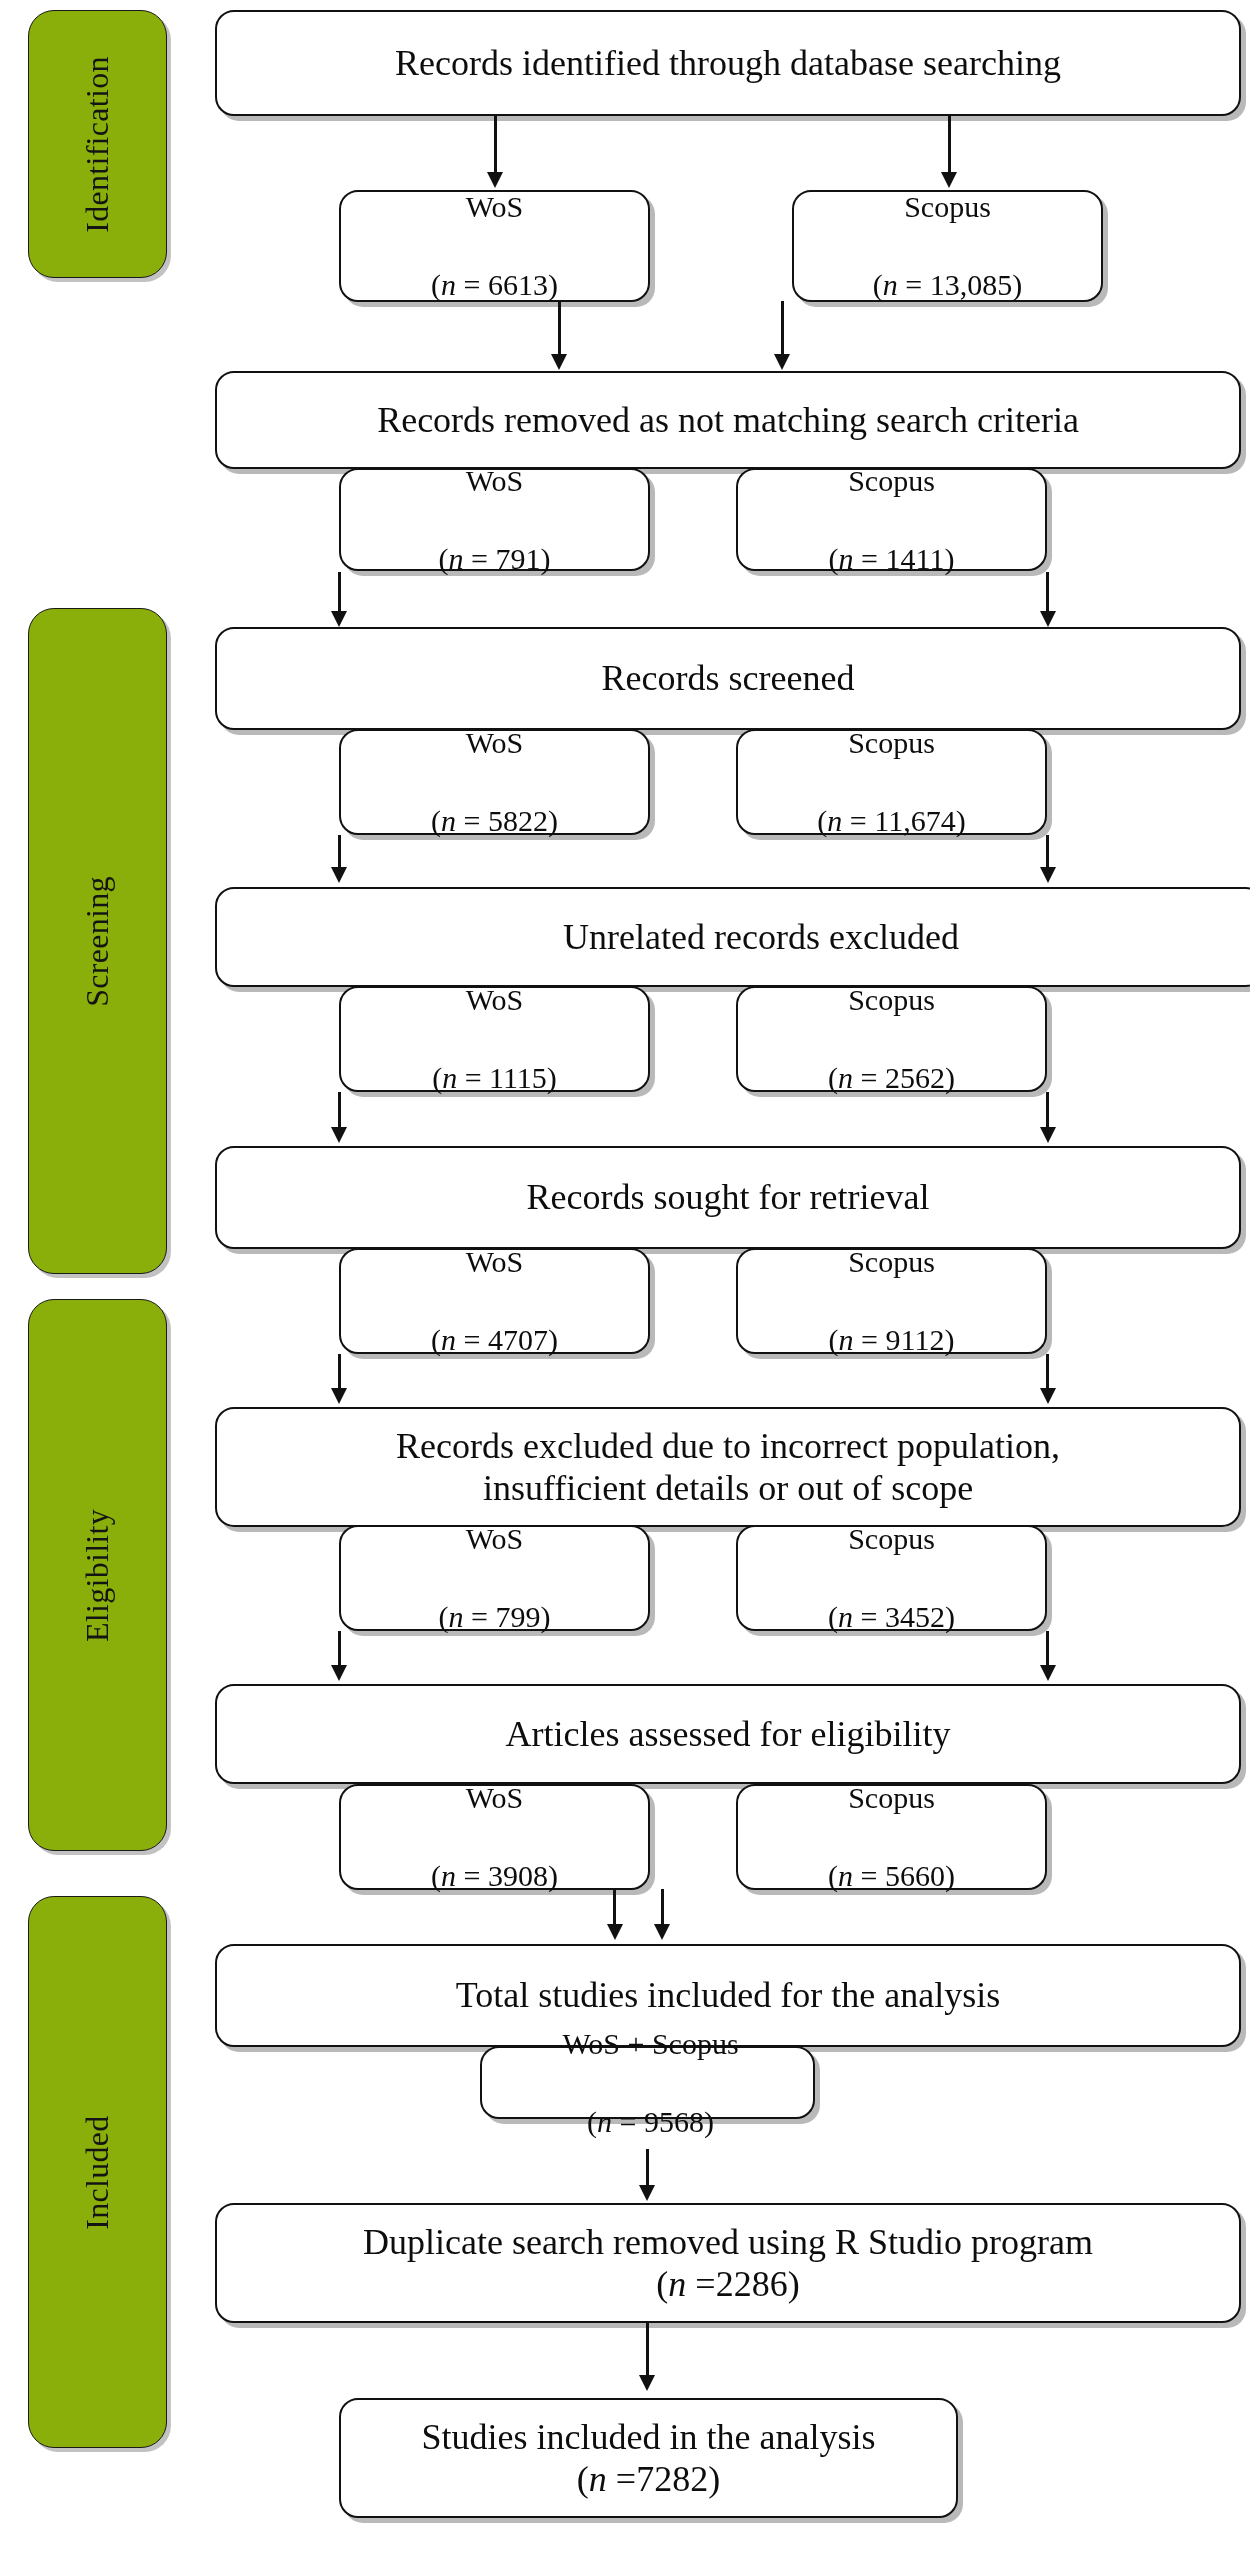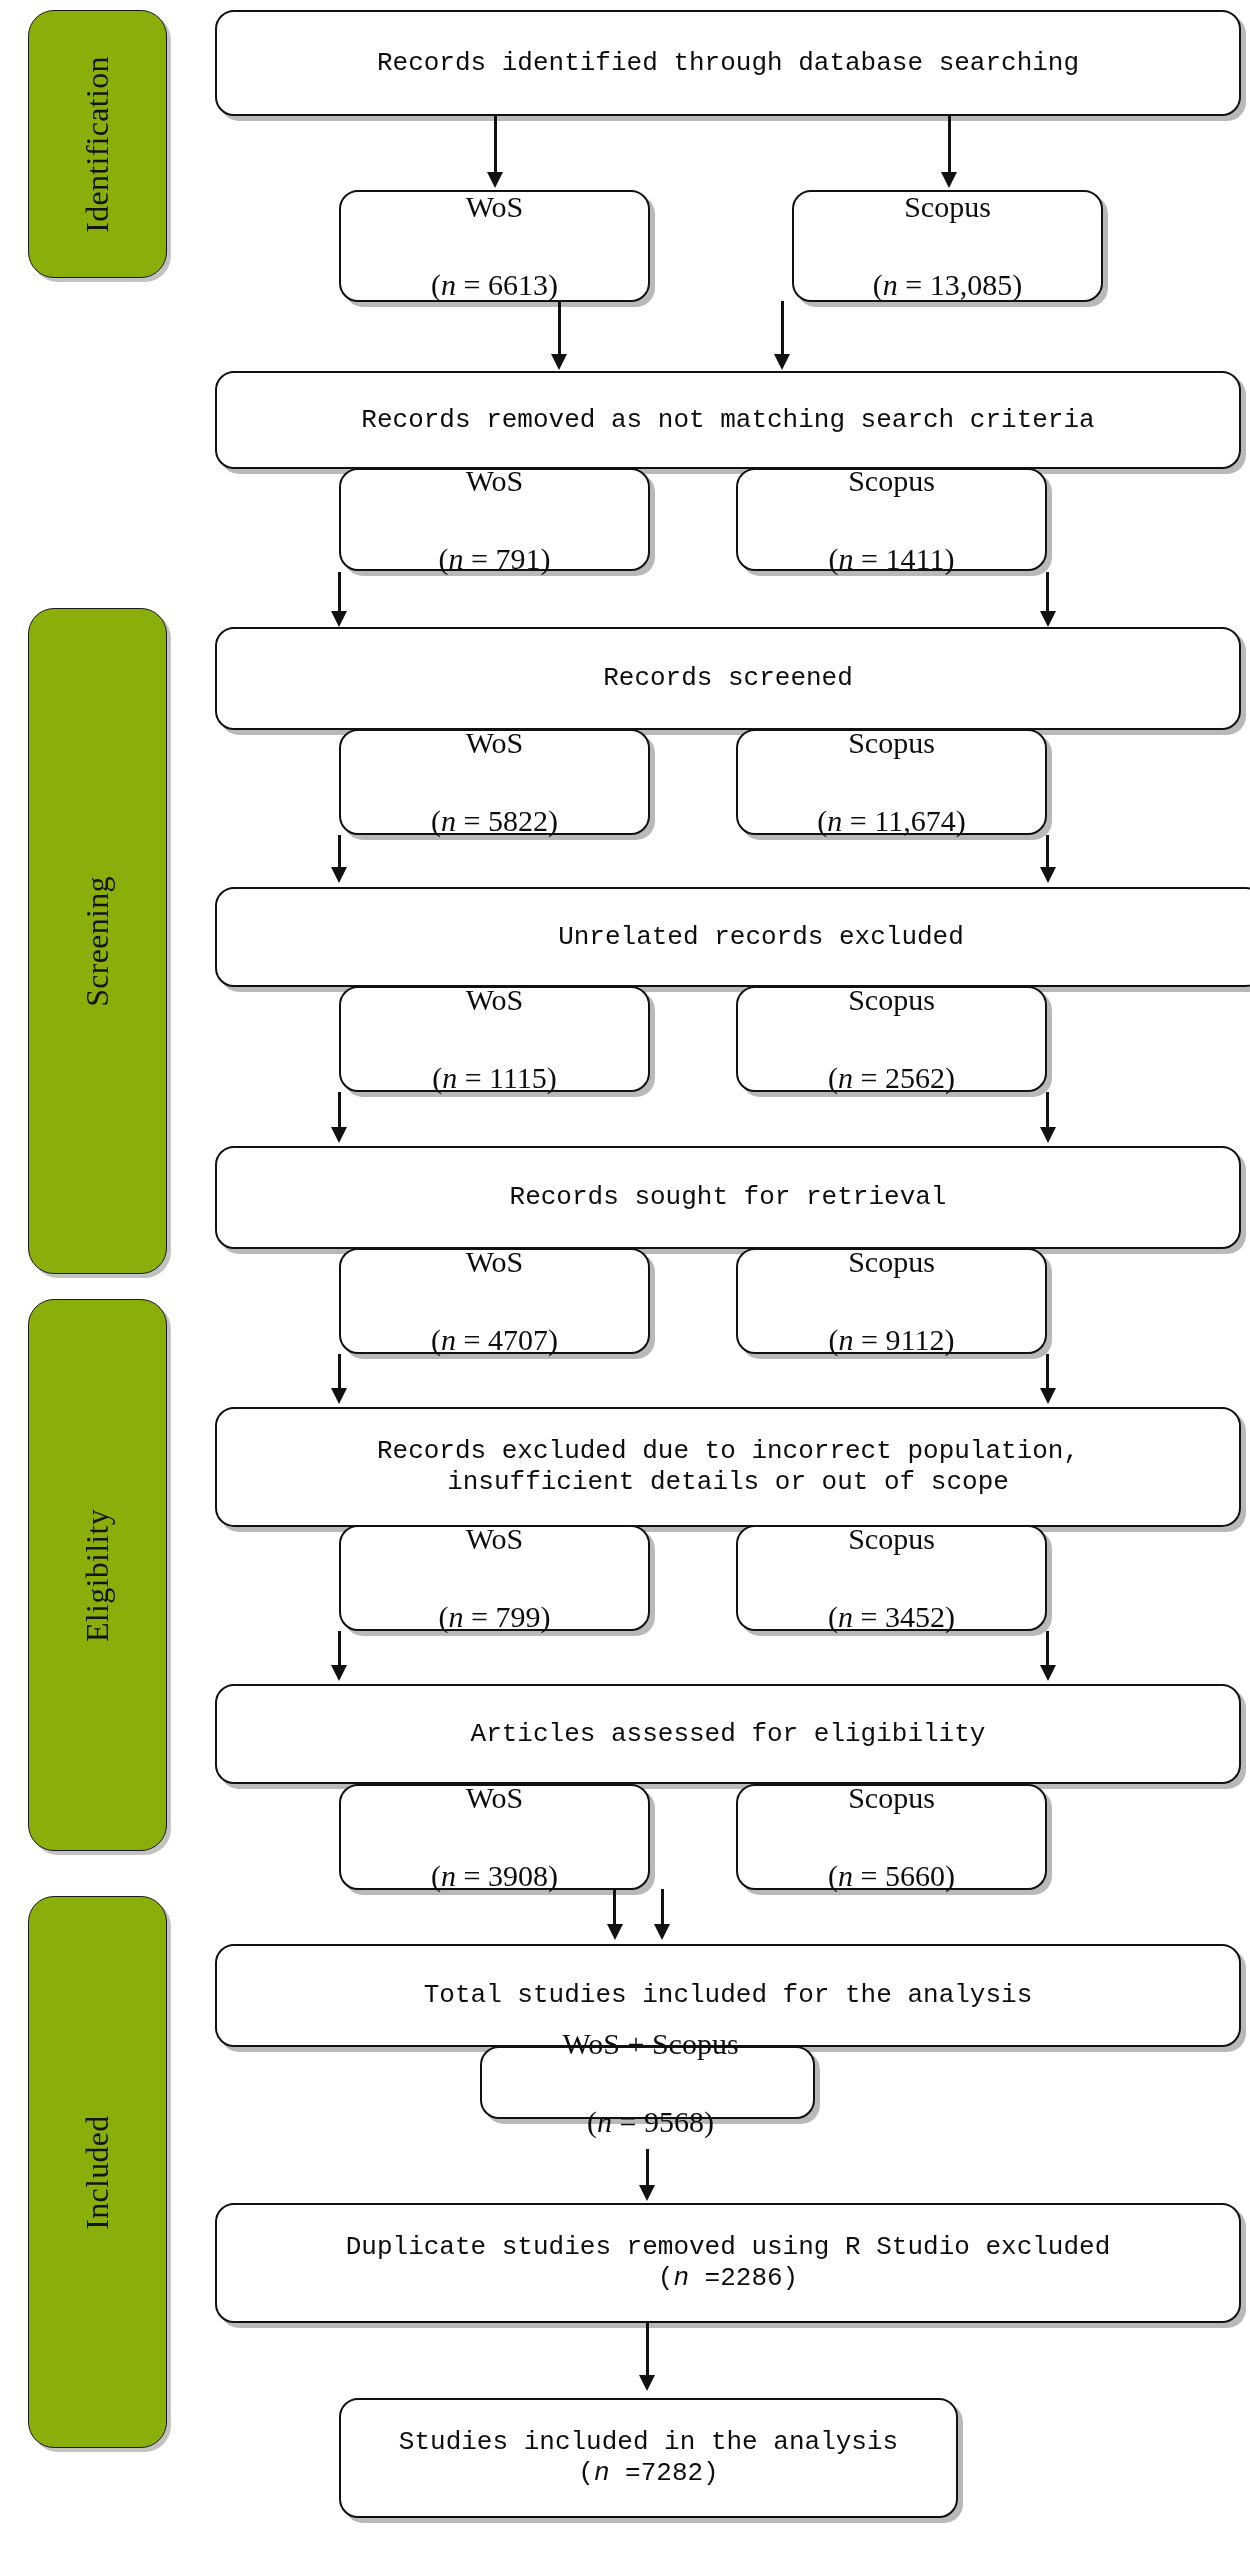--- a/index.html
+++ b/index.html
@@ -48,21 +48,21 @@
     align-items:center;
     justify-content:center;
     text-align:center;
     color:#0d0d0d;
   }
   .fbox .line{
     display:block;
     white-space:nowrap;
     line-height:1.18;
   }
-  .wide{ font-size:26px;font-family:Liberation Mono, monospace; }
+  .wide{ font-size:36px; }
   .sub { font-size:30px;gap:35px; }
   .sub .line + .line{ margin-top:7.8px; }
 
   
   .vline{
     position:absolute;
     width:2.8px;
     background:#111111;
   }
   .arrow{
@@ -234,21 +234,21 @@
 
   <div class="fbox sub" style="left:480px; top:2046px; width:335px; height:73px;padding-left:6px;">
     <span class="line">WoS + Scopus</span>
     <span class="line">(<i>n</i> = 9568)</span>
   </div>
 
   <div class="vline" style="left:646px; top:2149px; height:40px;"></div>
   <div class="arrow" style="left:639px; top:2185px;"></div>
 
   <div class="fbox wide" style="left:215px; top:2203px; width:1026px; height:120px;">
-    <span class="line">Duplicate studies removed using R Studio excluded</span>
+    <span class="line">Duplicate search removed using R Studio program</span>
     <span class="line">(<i>n</i> =2286)</span>
   </div>
 
   <div class="vline" style="left:646px; top:2323px; height:56px;"></div>
   <div class="arrow" style="left:639px; top:2375px;"></div>
 
   <div class="fbox wide" style="left:339px; top:2398px; width:619px; height:120px;">
     <span class="line">Studies included in the analysis</span>
     <span class="line">(<i>n</i> =7282)</span>
   </div>

